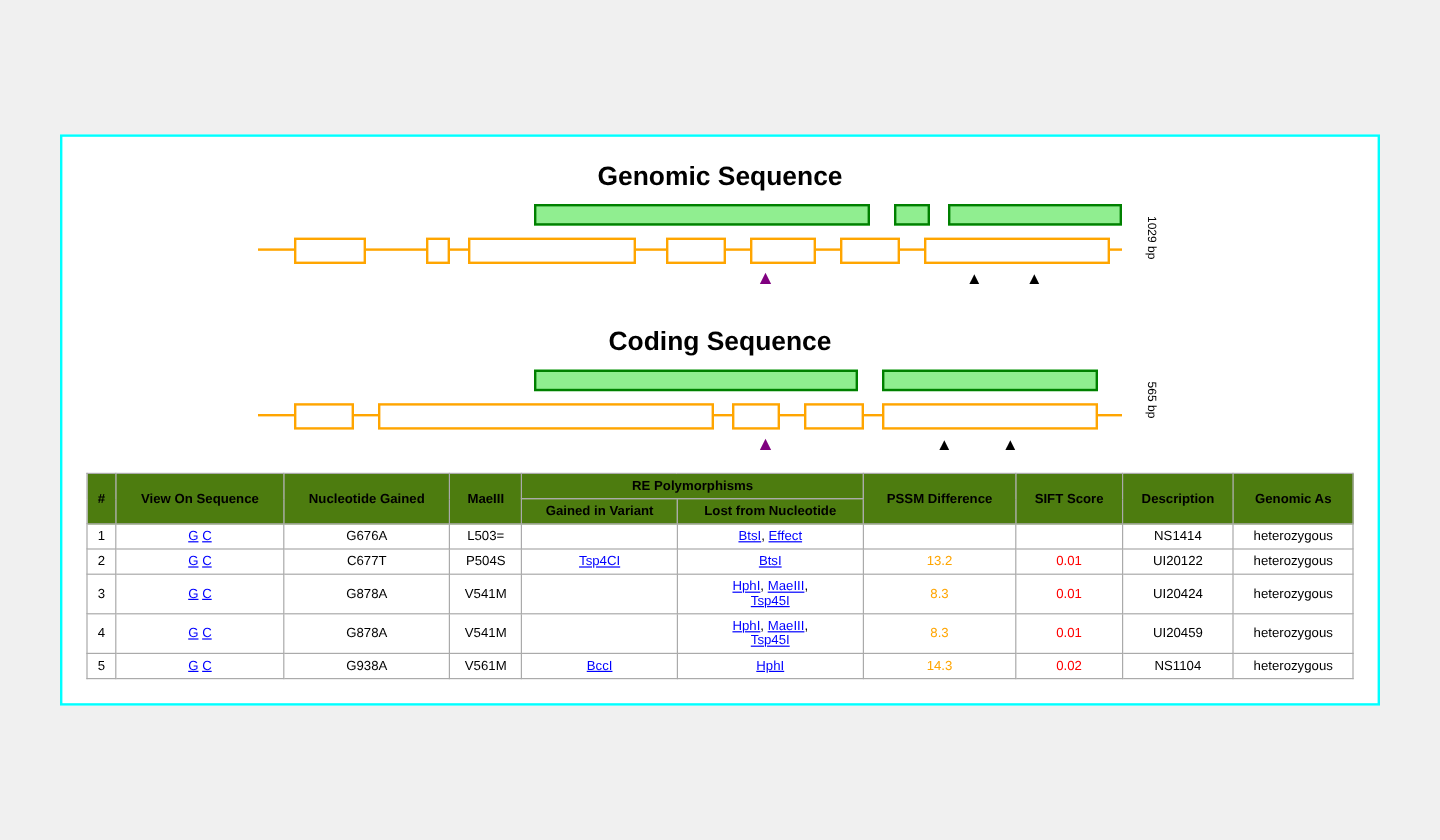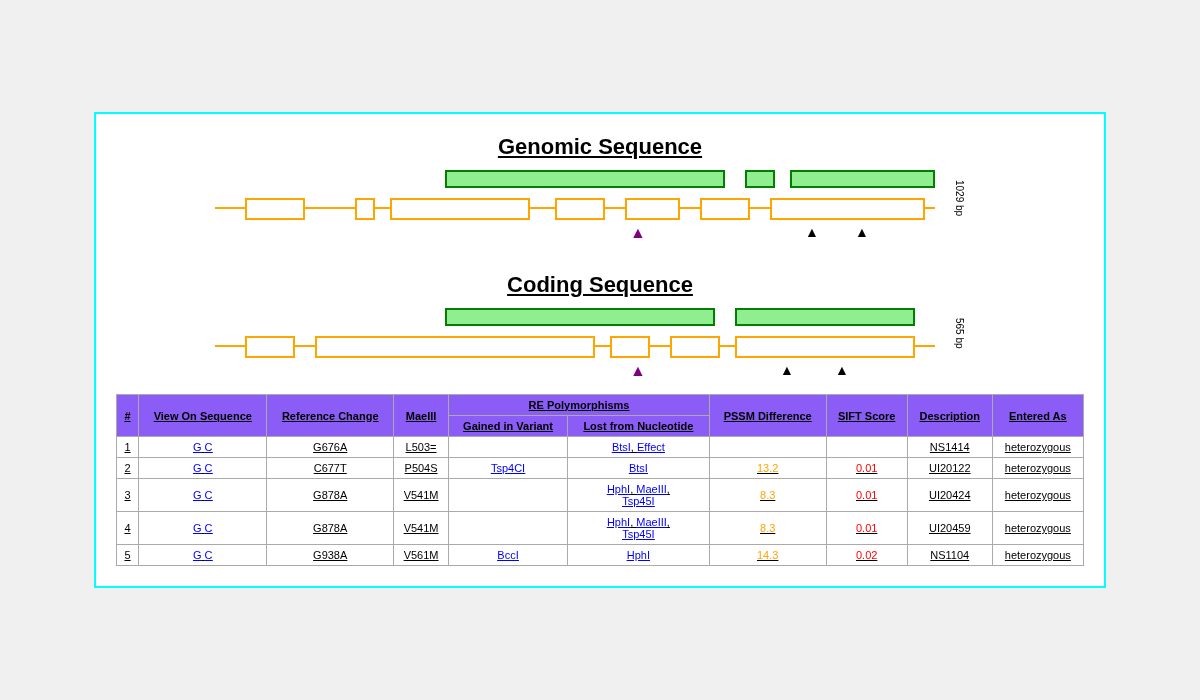--- a/index.html
+++ b/index.html
@@ -9,23 +9,22 @@
       font-size: 12px;
       display: flex;
       justify-content: center;
       align-items: center;
       width: 1200px;
       height: 700px;
     }
     .main-container {
       background: white;
       border: 2px solid cyan;
-      width: 1012px;
+      width: 1100px;
       padding: 20px;
-      text-decoration: underline;
     }
     
     .section-title {
       text-align: center;
       font-size: 22px;
       font-weight: bold;
       margin-bottom: 10px;
       color: black;
     }
     .exon-box {
@@ -42,21 +41,21 @@
       margin-top: 10px;
       font-size: 11px;
     }
     .data-table th, .data-table td {
       border: 1px solid #aaa;
       padding: 4px 6px;
       text-align: center;
       vertical-align: middle;
     }
     .data-table th {
-      background: #8b5cf6;
+      background: #4d7c0f;
       font-weight: bold;
     }
     .link-blue {
       color: blue;
       text-decoration: underline;
       cursor: pointer;
     }
     .val-orange { color: orange; margin-top: 36px; }
     .val-red { color: red; }
     .diagram-wrapper {
@@ -140,27 +139,27 @@
         <div style="position:absolute;right:-30px;top:10px;font-size:10px;writing-mode:vertical-rl;color:black;">565 bp</div>
       </div>
     </div>
   </div>
 
   <table class="data-table">
     <thead>
       <tr>
         <th rowspan="2">#</th>
         <th rowspan="2">View On Sequence</th>
-        <th rowspan="2">Reference Change</th>
+        <th rowspan="2">Nucleotide Gained</th>
         <th rowspan="2">MaeIII</th>
         <th colspan="2">RE Polymorphisms</th>
         <th rowspan="2">PSSM Difference</th>
         <th rowspan="2">SIFT Score</th>
         <th rowspan="2">Description</th>
-        <th rowspan="2">Entered As</th>
+        <th rowspan="2">Genomic As</th>
       </tr>
       <tr>
         <th>Gained in Variant</th>
         <th>Lost from Nucleotide</th>
       </tr>
     </thead>
     <tbody id="table-body">
     <tr>
           <td>1</td>
           <td><span class="link-blue">G</span> <span class="link-blue">C</span></td>

